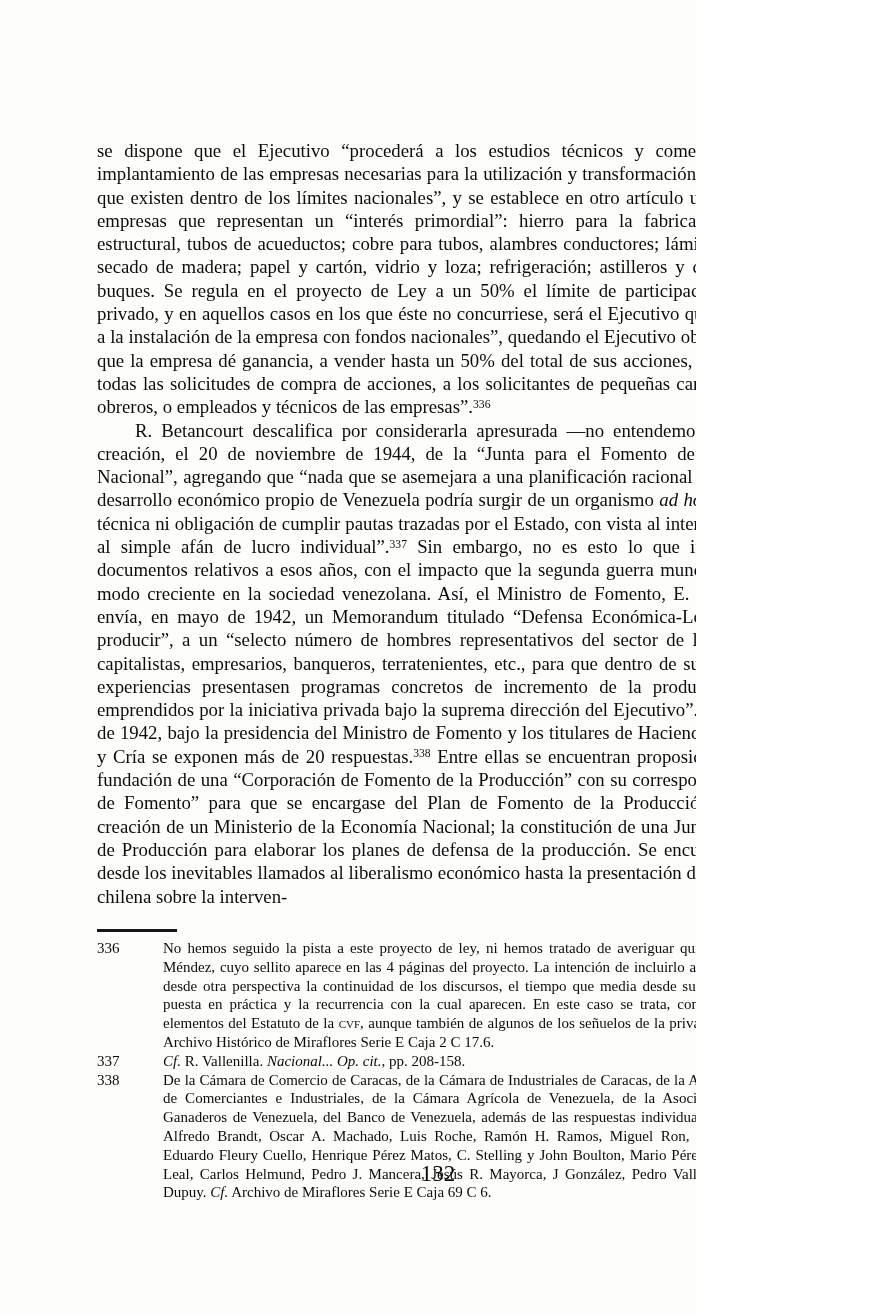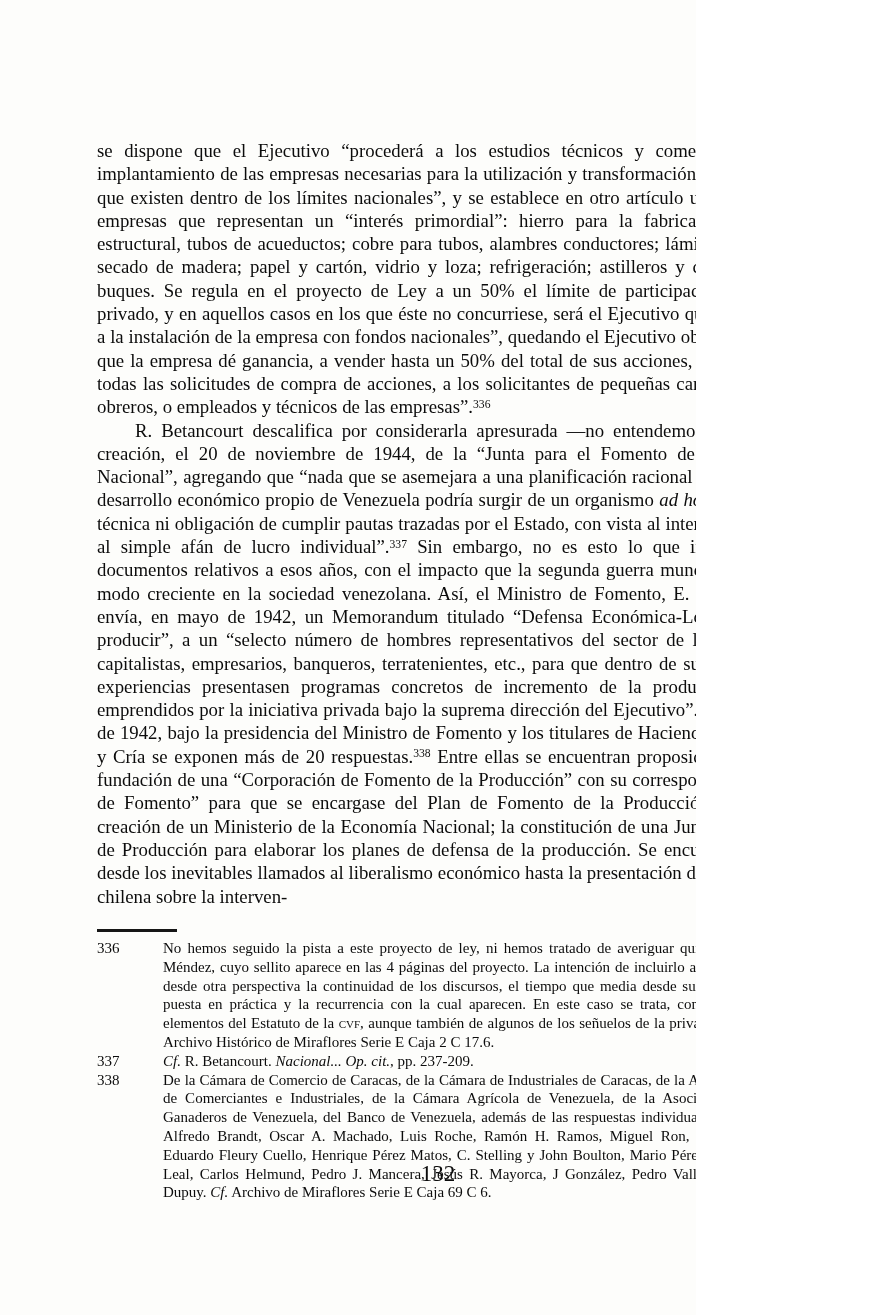--- a/index.html
+++ b/index.html
@@ -94,21 +94,21 @@
 
   <div class="footnotes">
 
     <div class="footnote">
       <div class="fn-num">336</div>
       <div class="fn-body"><span>No hemos seguido la pista a este proyecto de ley, ni hemos tratado de averiguar quién era D. Navarro Méndez, cuyo sellito aparece en las 4 páginas del proyecto. La intención de incluirlo aquí es para mostrar desde otra perspectiva la continuidad de los discursos, el tiempo que media desde su gestación hasta su puesta en práctica y la recurrencia con la cual aparecen. En este caso se trata, como veremos de los elementos del Estatuto de la </span><span class="sc">cvf</span><span>, aunque también de algunos de los señuelos de la privatización actual. </span><span class="it">Cf.</span><span> Archivo Histórico de Miraflores Serie E Caja 2 C 17.6.</span></div>
     </div>
 
     <div class="footnote">
       <div class="fn-num">337</div>
-      <div class="fn-body"><span class="it">Cf.</span><span> R. Betancourt. </span><span class="it">Nacional... Op. cit.</span><span>, pp. 237-209.</span></div>
+      <div class="fn-body"><span class="it">Cf.</span><span> R. Vallenilla. </span><span class="it">Nacional... Op. cit.</span><span>, pp. 208-158.</span></div>
     </div>
 
     <div class="footnote">
       <div class="fn-num">338</div>
       <div class="fn-body"><span>De la Cámara de Comercio de Caracas, de la Cámara de Industriales de Caracas, de la Asociación Nacional de Comerciantes e Industriales, de la Cámara Agrícola de Venezuela, de la Asociación Nacional de Ganaderos de Venezuela, del Banco de Venezuela, además de las respuestas individuales de Pedro París, Alfredo Brandt, Oscar A. Machado, Luis Roche, Ramón H. Ramos, Miguel Ron, Eugenio Mendoza, Eduardo Fleury Cuello, Henrique Pérez Matos, C. Stelling y John Boulton, Mario Pérez Pisanty, Silvestre Leal, Carlos Helmund, Pedro J. Mancera, Jesús R. Mayorca, J González, Pedro Vallenilla E., H. Pérez Dupuy. </span><span class="it">Cf.</span><span> Archivo de Miraflores Serie E Caja 69 C 6.</span></div>
     </div>
 
   </div>
 
   <div class="page-number">132</div>

